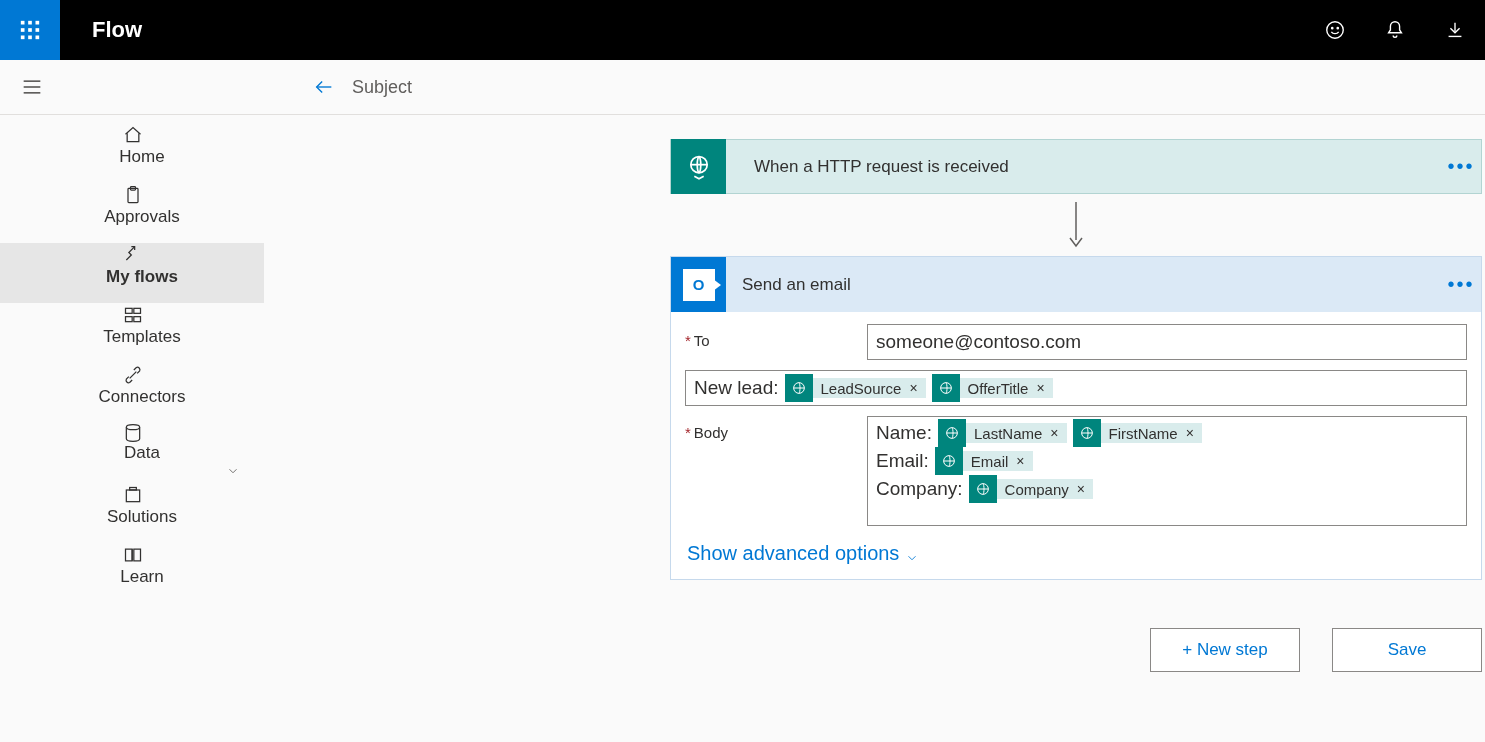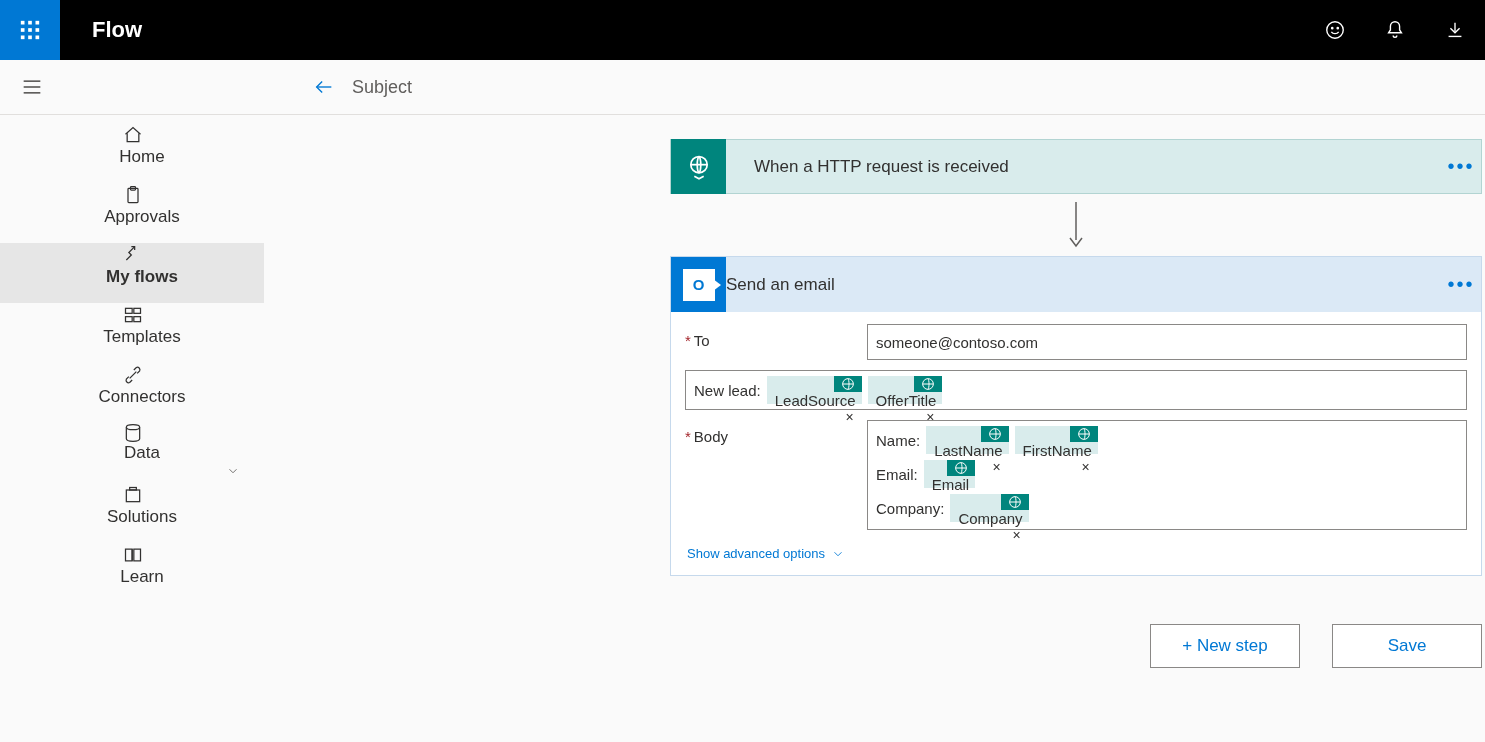--- a/index.html
+++ b/index.html
@@ -44,39 +44,39 @@
 
 .arrow { width: 812px; margin-left: 390px; height: 62px; display: flex; align-items: center; justify-content: center; }
 .arrow svg { width: 20px; height: 50px; stroke: #605e5c; fill: #605e5c; }
 
 
 .action { width: 812px; margin-left: 390px; border: 1px solid #c6d9ec; background: #fff; }
 .action-head { height: 55px; background: #dbe9f6; display: flex; align-items: center; }
 .act-icon { width: 55px; height: 55px; background: #0078d4; display: flex; align-items: center; justify-content: center; }
 .act-icon-inner { width: 32px; height: 32px; background: #fff; color: #0078d4; display: flex; align-items: center; justify-content: center; font-weight: 700; font-size: 15px; position: relative; }
 .act-icon-inner::after { content: ''; position: absolute; right: -6px; top: 10px; width: 0; height: 0; border-top: 6px solid transparent; border-bottom: 6px solid transparent; border-left: 8px solid #fff; }
-.act-label { flex: 1; font-size: 17px; }
+.act-label { flex: 1; padding-left: 16px; font-size: 17px; }
 
 .action-body { padding: 12px 14px 10px 14px; }
 .form-row { display: flex; margin-bottom: 10px; }
 .form-label { width: 182px; padding-top: 8px; font-size: 15px; color: #323130; }
 .req { color: #a4262c; margin-right: 3px; }
 .form-field { flex: 1; border: 1px solid #8a8886; min-height: 36px; padding: 5px 8px; display: flex; flex-wrap: wrap; align-items: center; gap: 6px 6px; font-size: 15px; }
 .form-field.body-field { min-height: 110px; align-content: flex-start; }
-.static-text { font-size: 15px; }
-
-.token { display: inline-flex; align-items: flex-end; background: #d9ecec; height: 28px; flex-direction: column; }
+.static-text { font-size: 19px; }
+
+.token { display: inline-flex; align-items: center; background: #d9ecec; height: 20px; }
 .token-icon { width: 28px; height: 28px; background: #00857d; display: flex; align-items: center; justify-content: center; }
 .token-icon svg { width: 16px; height: 16px; stroke: #fff; fill: none; stroke-width: 1.5; }
 .token-label { padding: 0 6px 0 8px; font-size: 15px; }
 .token-x { padding: 0 8px 0 2px; cursor: pointer; font-size: 14px; color: #323130; }
 
 .body-line { display: flex; align-items: center; gap: 6px; width: 100%; }
 
-.adv-toggle { color: #0078d4; font-size: 13px; cursor: pointer; display: inline-flex; align-items: flex-end; gap: 6px; padding: 6px 2px 4px 2px; }
+.adv-toggle { color: #0078d4; font-size: 20px; cursor: pointer; display: inline-flex; align-items: flex-end; gap: 6px; padding: 6px 2px 4px 2px; }
 .adv-toggle svg { width: 14px; height: 14px; stroke: #0078d4; fill: none; stroke-width: 1.5; }
 
 
 .footer-btns { width: 812px; margin-left: 390px; margin-top: 48px; display: flex; justify-content: flex-end; gap: 32px; }
 .btn { min-width: 150px; height: 44px; border: 1px solid #8a8886; background: #fff; display: flex; align-items: center; justify-content: center; font-size: 17px; color: #0078d4; cursor: pointer; }
 </style>
 </head>
 <body>
 
 <div class="topbar">

